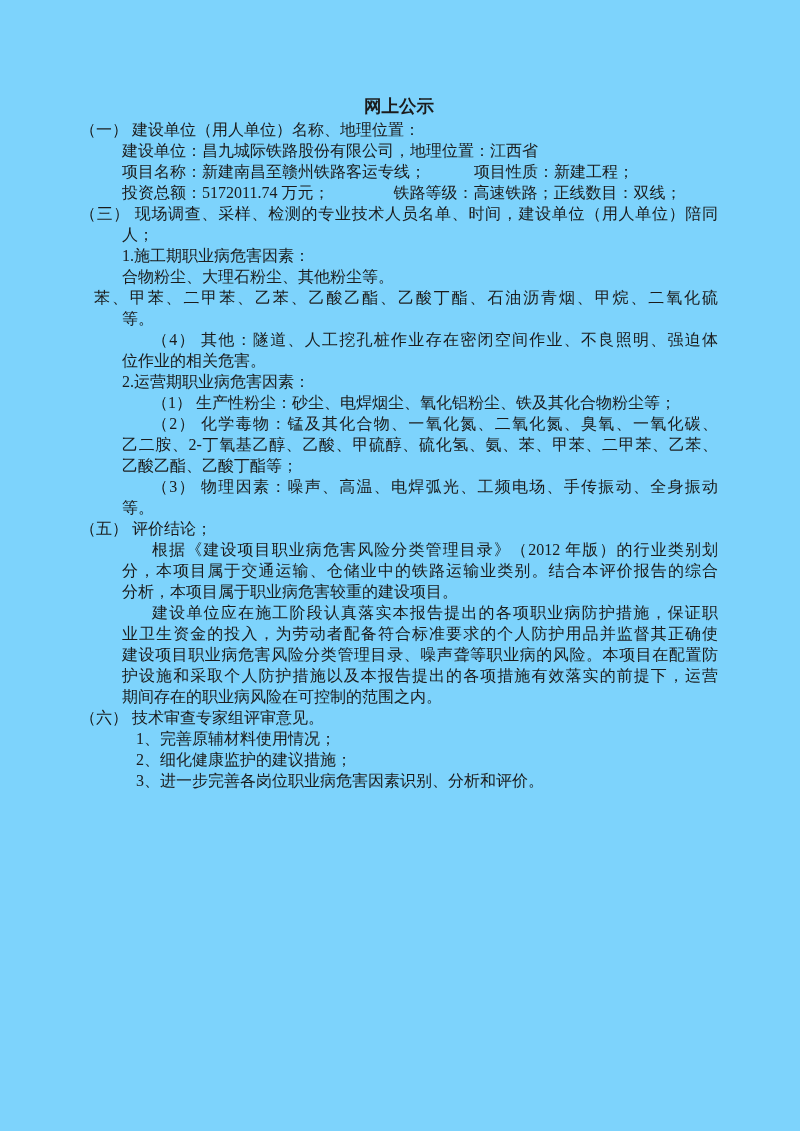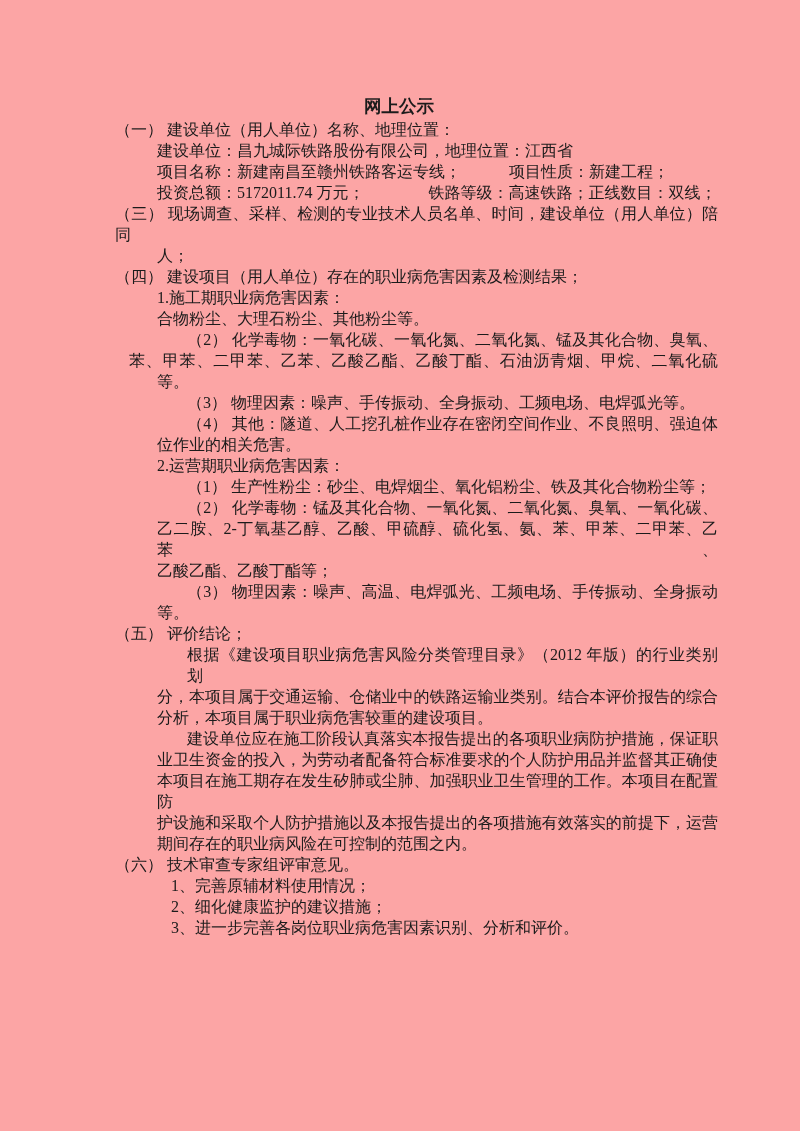--- a/index.html
+++ b/index.html
@@ -4,21 +4,21 @@
 <style>
   html, body {
     margin: 0;
     padding: 0;
     background: #ffffff;
   }
   .page {
     position: relative;
     width: 800px;
     height: 1131px;
-    background: #fca5a5;
+    background: #7dd3fc;
     font-family: "Liberation Serif", "DejaVu Serif", serif;
     color: #1b1b1b;
     overflow: hidden;
   }
   .content {
     position: absolute;
     left: 80px;
     top: 96px;
     width: 638px;
   }
@@ -26,21 +26,20 @@
     font-size: 17.5px;
     font-weight: bold;
     text-align: center;
     line-height: 21px;
     margin: 0 0 2px 0;
   }
   .line {
     font-size: 16px;
     line-height: 21px;
     white-space: pre-wrap;
-    margin-left: 35px;
   }
   
   .sec   { padding-left: 0; }
   .ind1  { padding-left: 42px; }
   .ind2  { padding-left: 72px; }
   .ind0w { padding-left: 14px; }
   .list  { padding-left: 56px; }
   
   .fill  { text-align: justify; text-align-last: justify; }
 </style>
@@ -50,43 +49,40 @@
 <div class="page">
   <div class="content">
     <h1 class="title">网上公示</h1>
 
     <div class="line sec">（一） 建设单位（用人单位）名称、地理位置：</div>
     <div class="line ind1">建设单位：昌九城际铁路股份有限公司，地理位置：江西省</div>
     <div class="line ind1">项目名称：新建南昌至赣州铁路客运专线；　　　项目性质：新建工程；</div>
     <div class="line ind1">投资总额：5172011.74 万元；　　　　铁路等级：高速铁路；正线数目：双线；</div>
     <div class="line sec fill">（三） 现场调查、采样、检测的专业技术人员名单、时间，建设单位（用人单位）陪同</div>
     <div class="line ind1">人；</div>
-    <div class="line sec">（四） 建设项目（用人单位）存在的职业病危害因素及检测结果；</div>
     <div class="line ind1">1.施工期职业病危害因素：</div>
     <div class="line ind1">合物粉尘、大理石粉尘、其他粉尘等。</div>
-    <div class="line ind2 fill">（2） 化学毒物：一氧化碳、一氧化氮、二氧化氮、锰及其化合物、臭氧、</div>
     <div class="line ind0w fill">苯、甲苯、二甲苯、乙苯、乙酸乙酯、乙酸丁酯、石油沥青烟、甲烷、二氧化硫</div>
     <div class="line ind1">等。</div>
-    <div class="line ind2">（3） 物理因素：噪声、手传振动、全身振动、工频电场、电焊弧光等。</div>
     <div class="line ind2 fill">（4） 其他：隧道、人工挖孔桩作业存在密闭空间作业、不良照明、强迫体</div>
     <div class="line ind1">位作业的相关危害。</div>
     <div class="line ind1">2.运营期职业病危害因素：</div>
     <div class="line ind2">（1） 生产性粉尘：砂尘、电焊烟尘、氧化铝粉尘、铁及其化合物粉尘等；</div>
     <div class="line ind2 fill">（2） 化学毒物：锰及其化合物、一氧化氮、二氧化氮、臭氧、一氧化碳、</div>
     <div class="line ind1 fill">乙二胺、2-丁氧基乙醇、乙酸、甲硫醇、硫化氢、氨、苯、甲苯、二甲苯、乙苯、</div>
     <div class="line ind1">乙酸乙酯、乙酸丁酯等；</div>
     <div class="line ind2 fill">（3） 物理因素：噪声、高温、电焊弧光、工频电场、手传振动、全身振动</div>
     <div class="line ind1">等。</div>
     <div class="line sec">（五） 评价结论；</div>
     <div class="line ind2 fill">根据《建设项目职业病危害风险分类管理目录》（2012 年版）的行业类别划</div>
     <div class="line ind1 fill">分，本项目属于交通运输、仓储业中的铁路运输业类别。结合本评价报告的综合</div>
     <div class="line ind1">分析，本项目属于职业病危害较重的建设项目。</div>
     <div class="line ind2 fill">建设单位应在施工阶段认真落实本报告提出的各项职业病防护措施，保证职</div>
     <div class="line ind1 fill">业卫生资金的投入，为劳动者配备符合标准要求的个人防护用品并监督其正确使</div>
-    <div class="line ind1 fill">本项目在施工期存在发生矽肺或尘肺、加强职业卫生管理的工作。本项目在配置防</div>
+    <div class="line ind1 fill">建设项目职业病危害风险分类管理目录、噪声聋等职业病的风险。本项目在配置防</div>
     <div class="line ind1 fill">护设施和采取个人防护措施以及本报告提出的各项措施有效落实的前提下，运营</div>
     <div class="line ind1">期间存在的职业病风险在可控制的范围之内。</div>
     <div class="line sec">（六） 技术审查专家组评审意见。</div>
     <div class="line list">1、完善原辅材料使用情况；</div>
     <div class="line list">2、细化健康监护的建议措施；</div>
     <div class="line list">3、进一步完善各岗位职业病危害因素识别、分析和评价。</div>
   </div>
 </div>
 
 </body></html>

